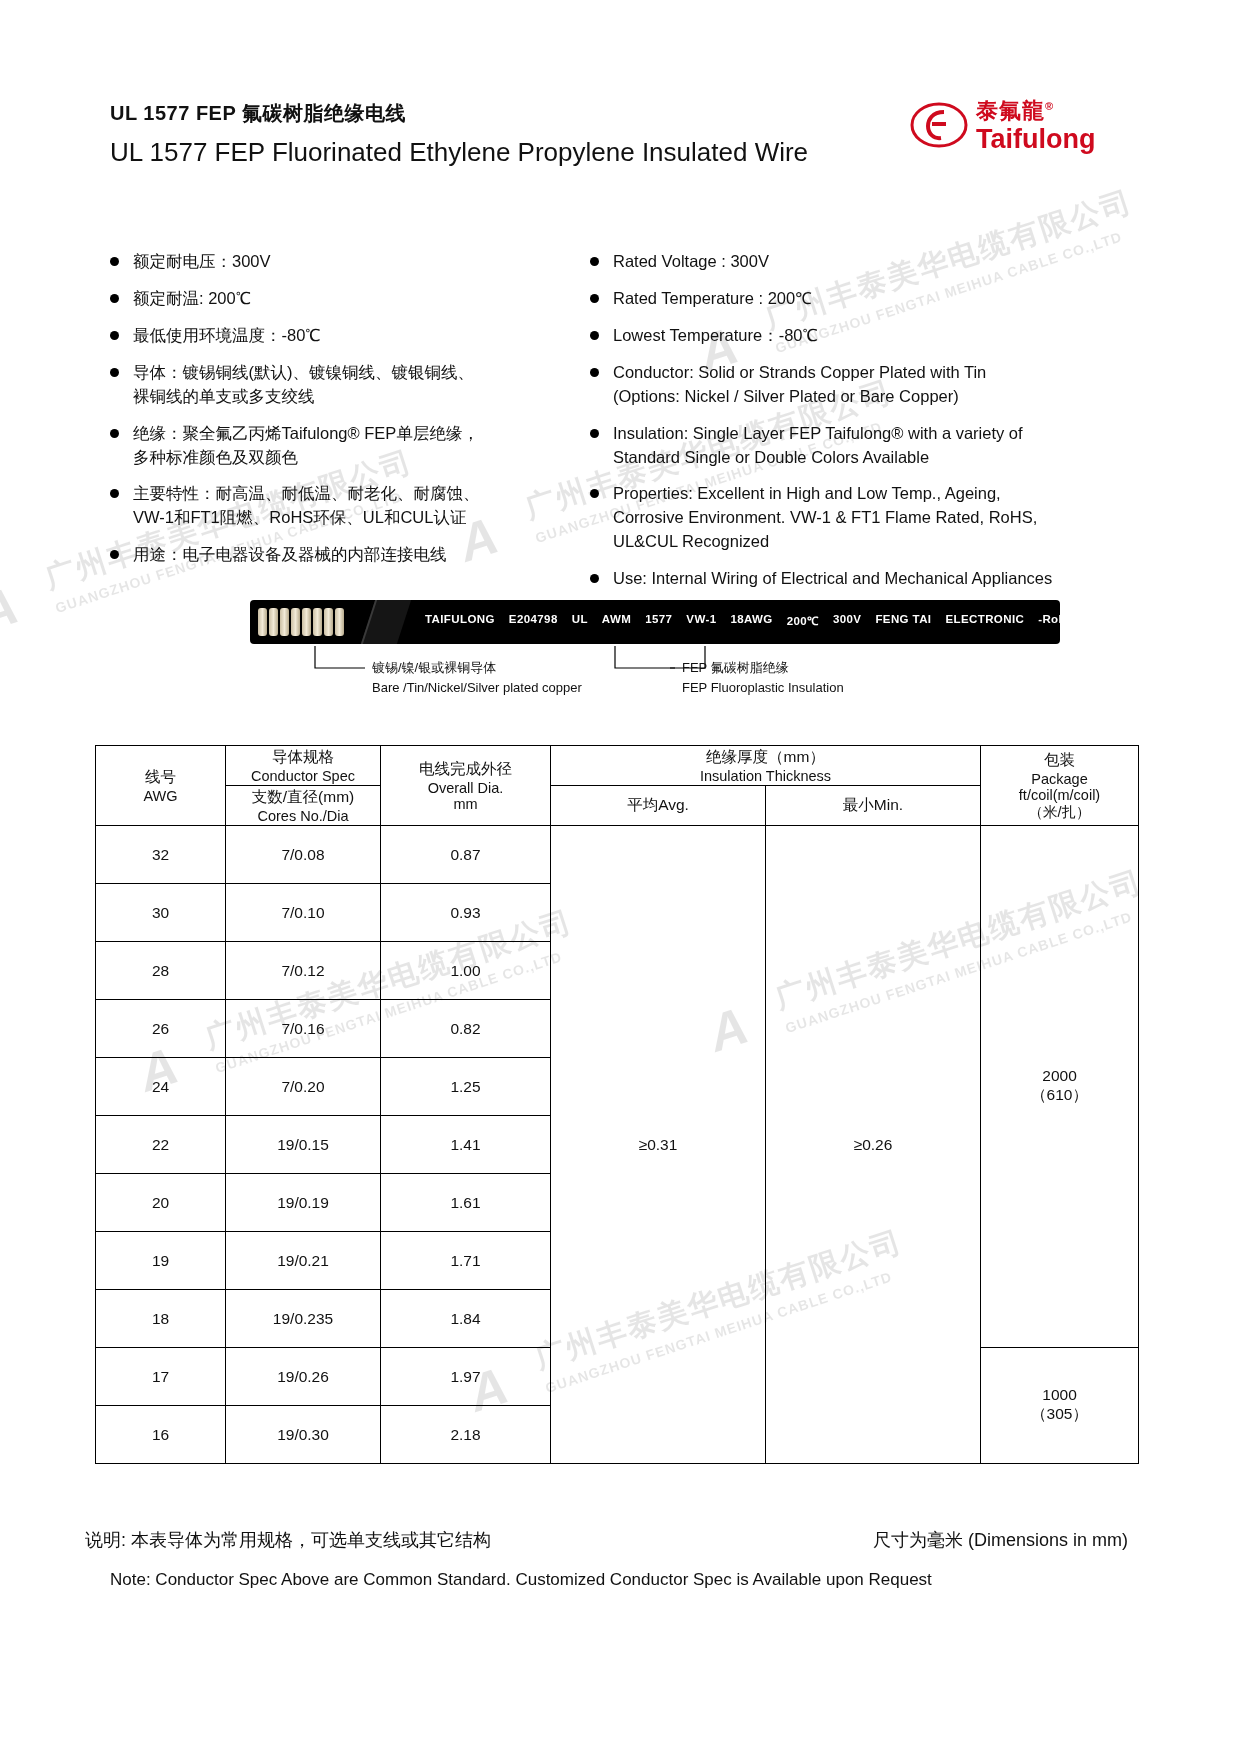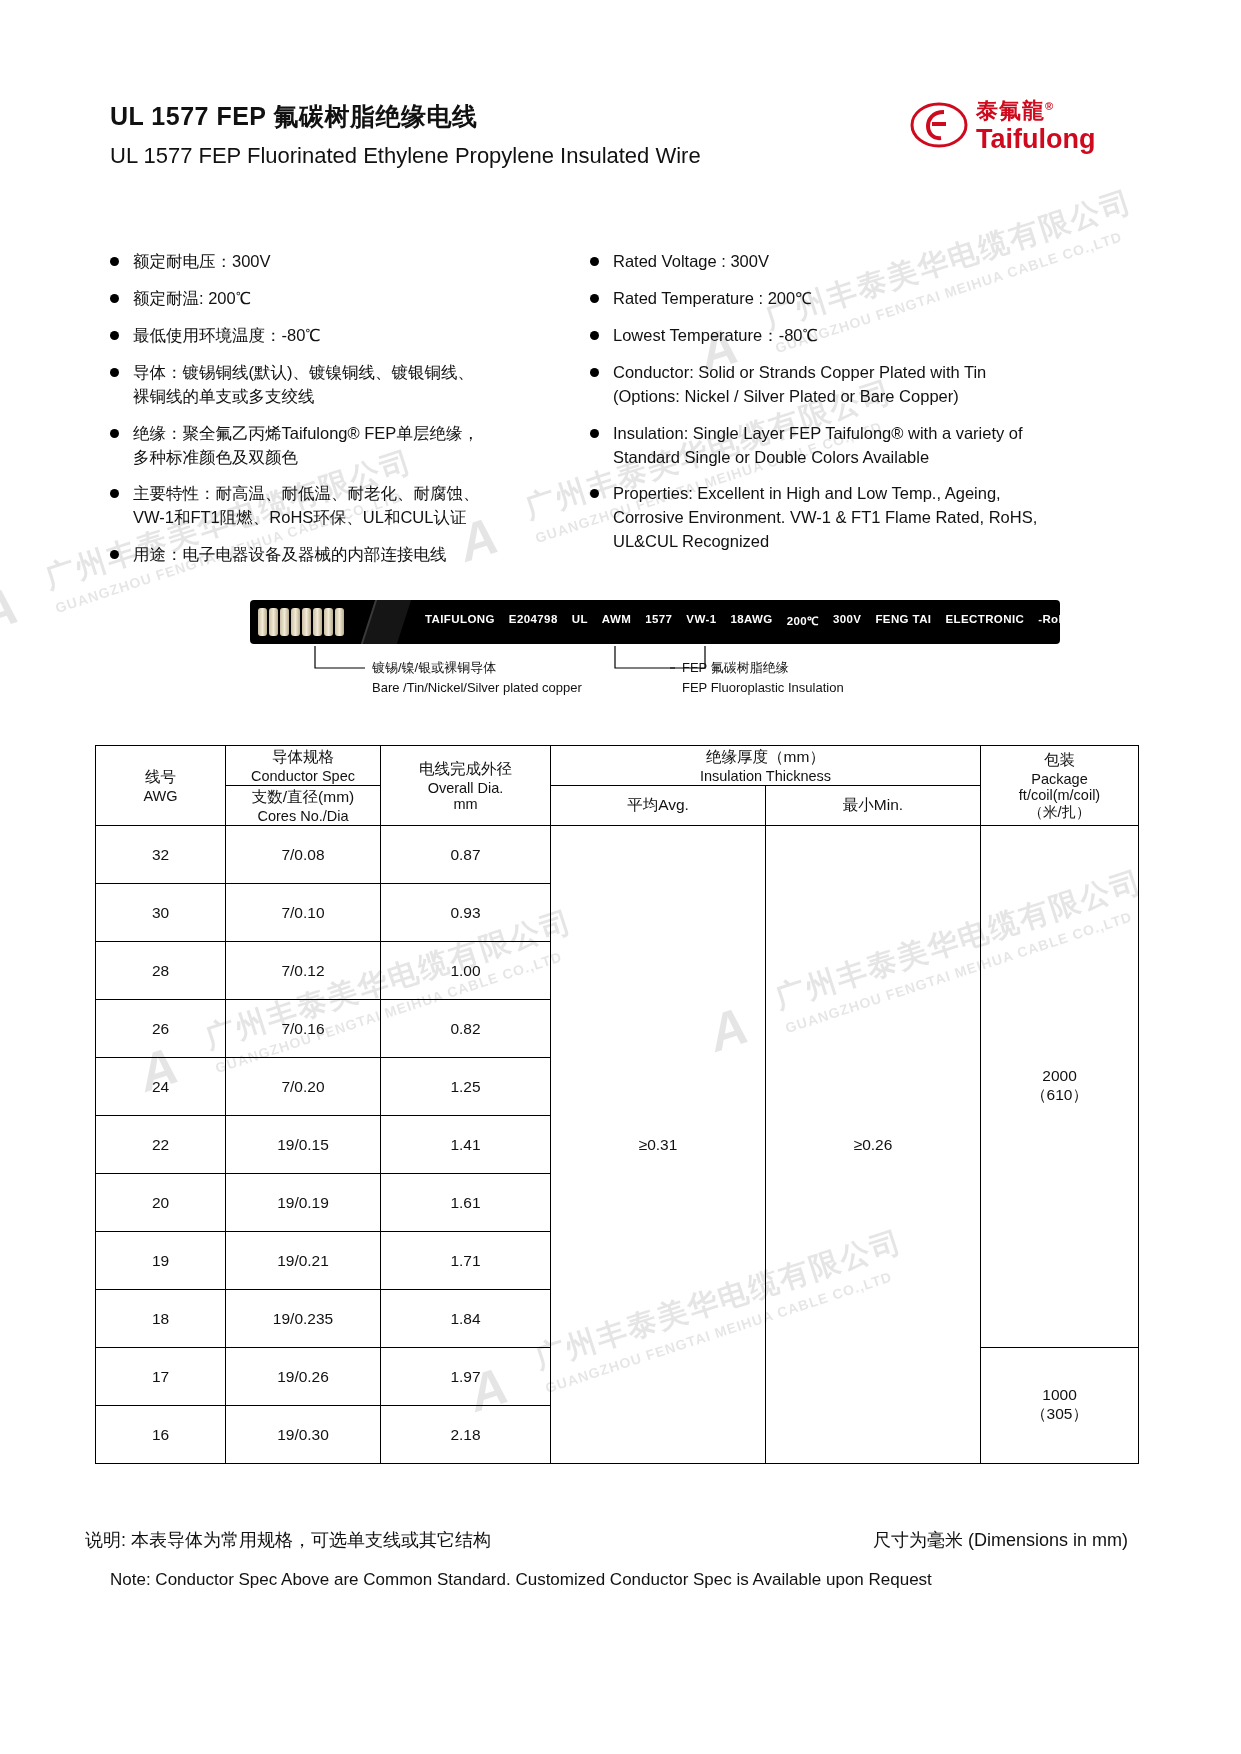--- a/index.html
+++ b/index.html
@@ -42,27 +42,27 @@
   }
   
   .header {
     position: absolute;
     left: 110px;
     top: 100px;
     width: 1020px;
     height: 80px;
   }
   .title-cn {
-    font-size: 25px;
+    font-size: 20px;
     font-weight: bold;
     letter-spacing: 0.5px;
     margin: 0 0 10px 0;
   }
   .title-en {
-    font-size: 22px;
+    font-size: 26px;
     font-weight: normal;
     margin: 0;
   }
   .brand {
     position: absolute;
     right: 0;
     top: -4px;
     width: 220px;
     height: 70px;
   }
@@ -361,20 +361,26 @@
           <span>Insulation: Single Layer FEP Taifulong® with a variety of</span>
           <span class="l2">Standard Single or Double Colors Available</span>
         </span>
       </div>
       <div class="bullet-row">
         <span class="bullet-dot"></span>
         <span class="bullet-text">
           <span>Properties: Excellent in High and Low Temp., Ageing,</span>
           <span class="l2">Corrosive Environment. VW-1 &amp; FT1 Flame Rated, RoHS,</span>
           <span class="l2">UL&amp;CUL Recognized</span>
+        </span>
+      </div>
+      <div class="bullet-row">
+        <span class="bullet-dot"></span>
+        <span class="bullet-text">
+          <span>Use: Internal Wiring of Electrical and Mechanical Appliances</span>
         </span>
       </div>
     </div>
   </div>
 
   <div class="cable-wrap">
     <div class="cable">
       <span class="strands">
         <i></i>
           <i></i>

